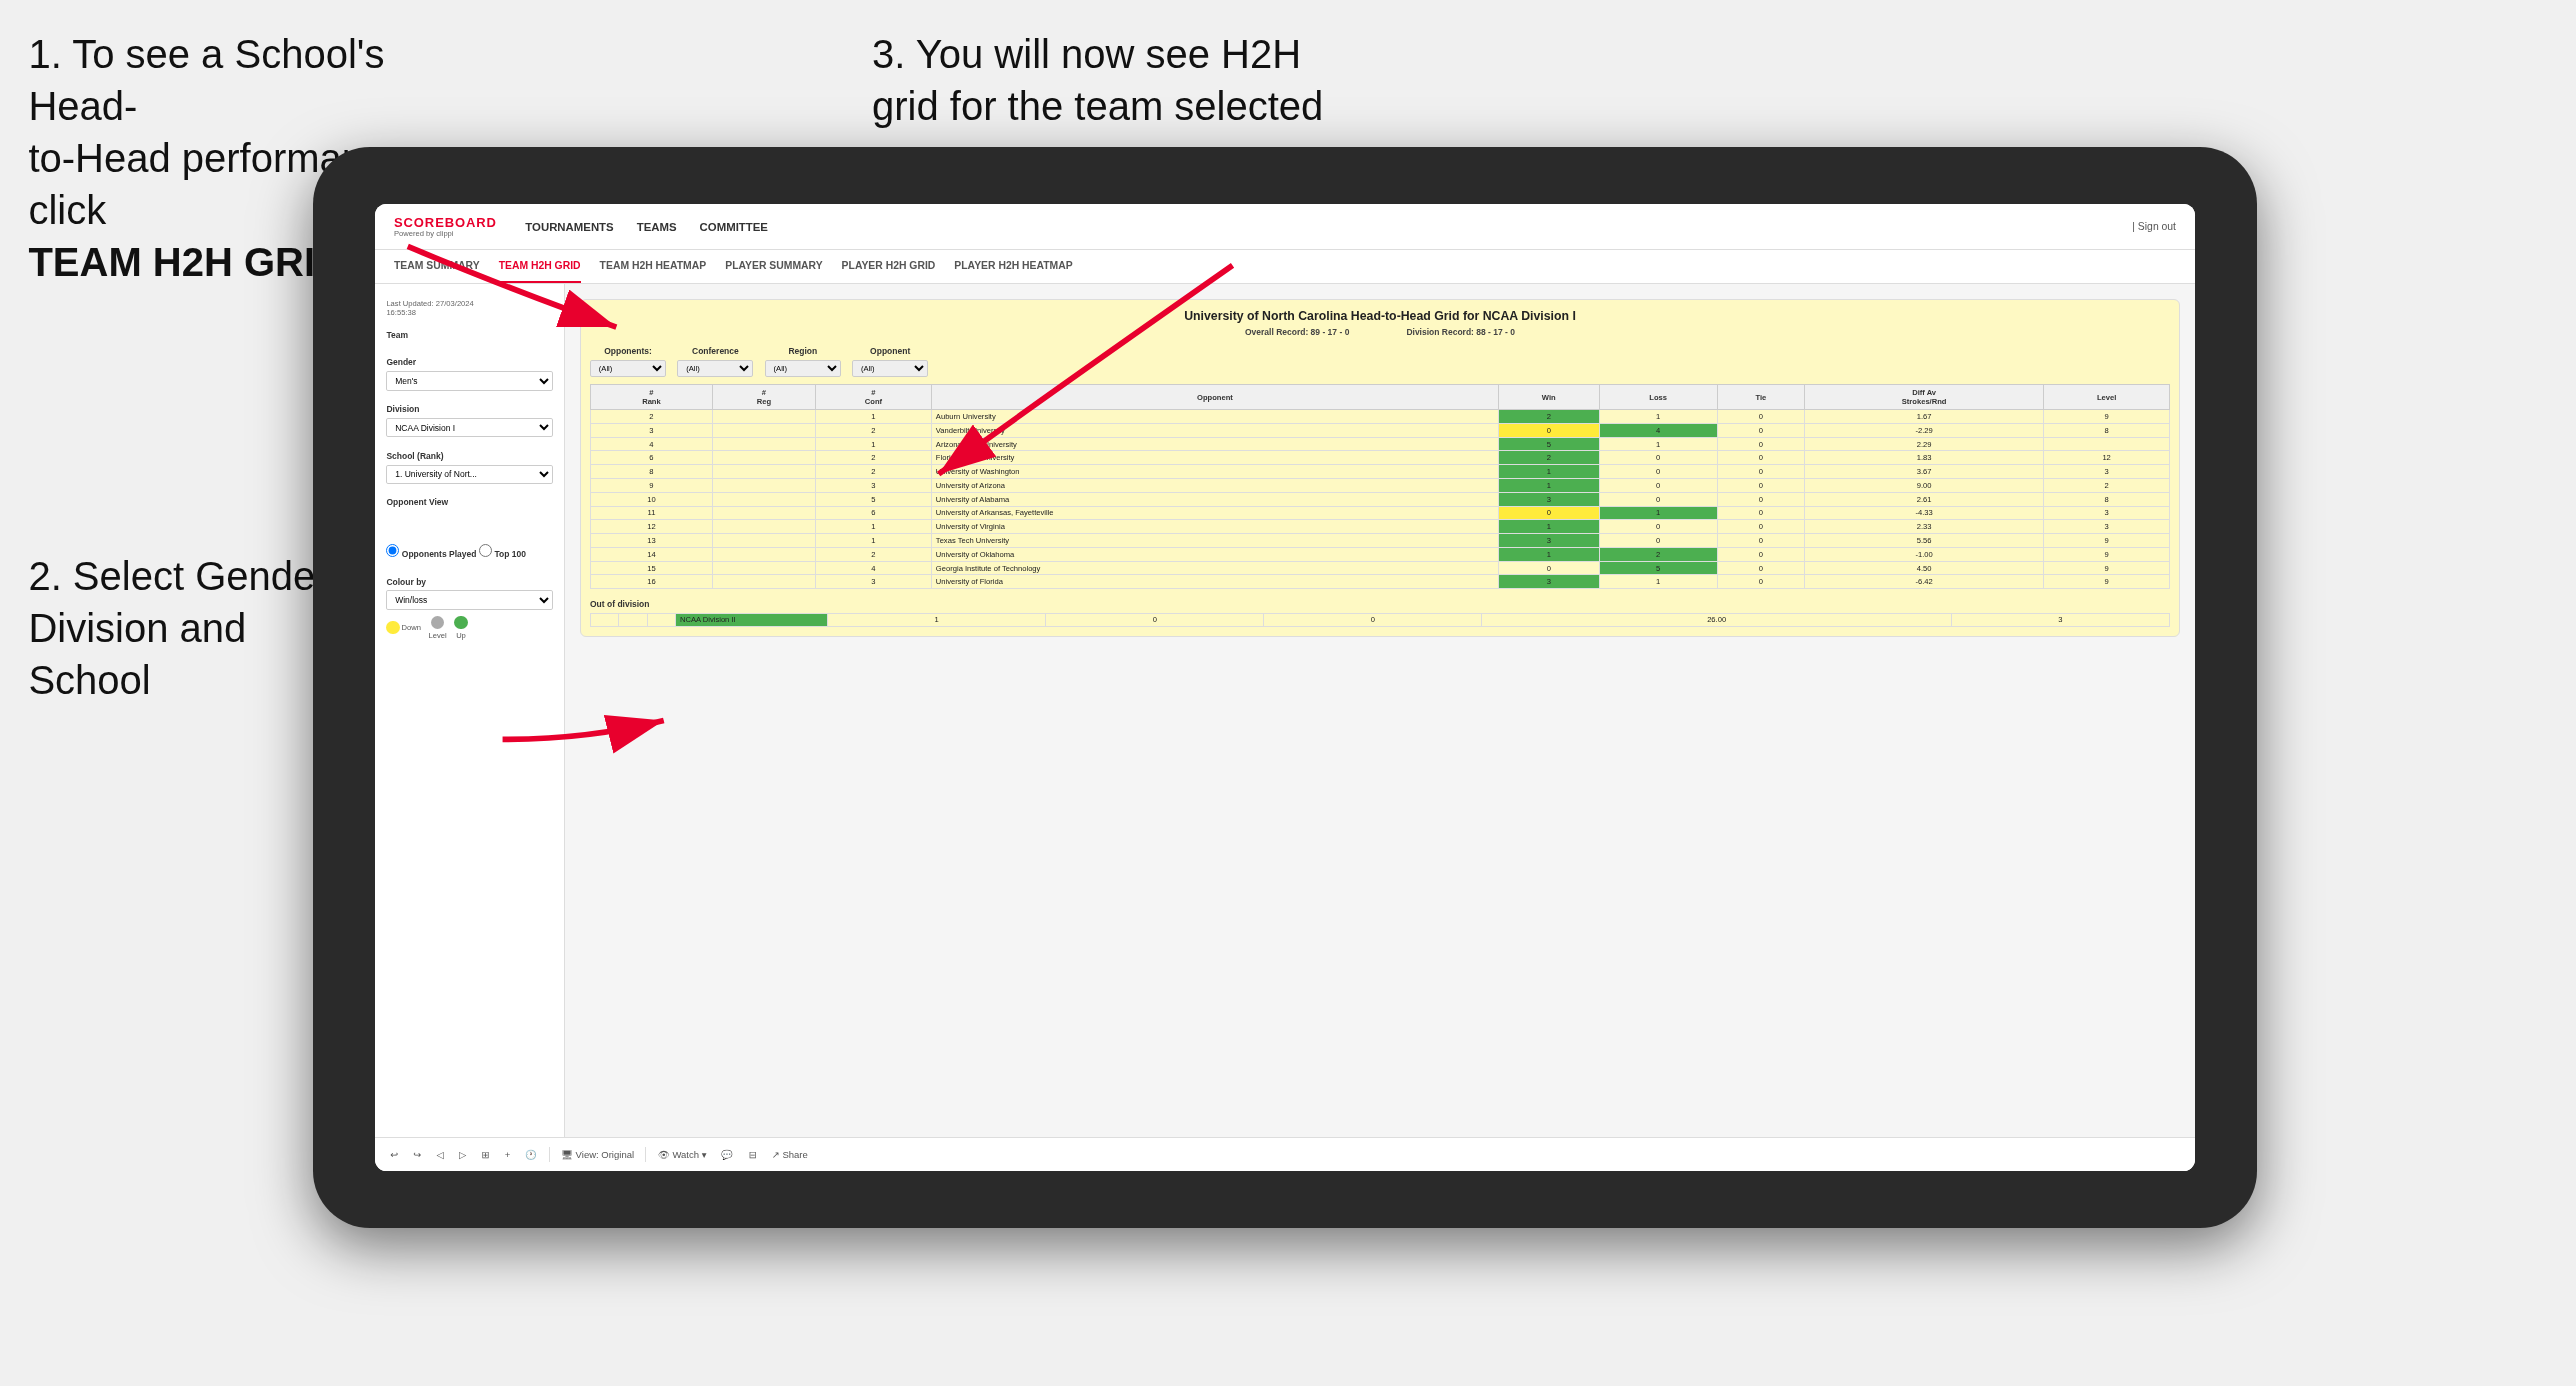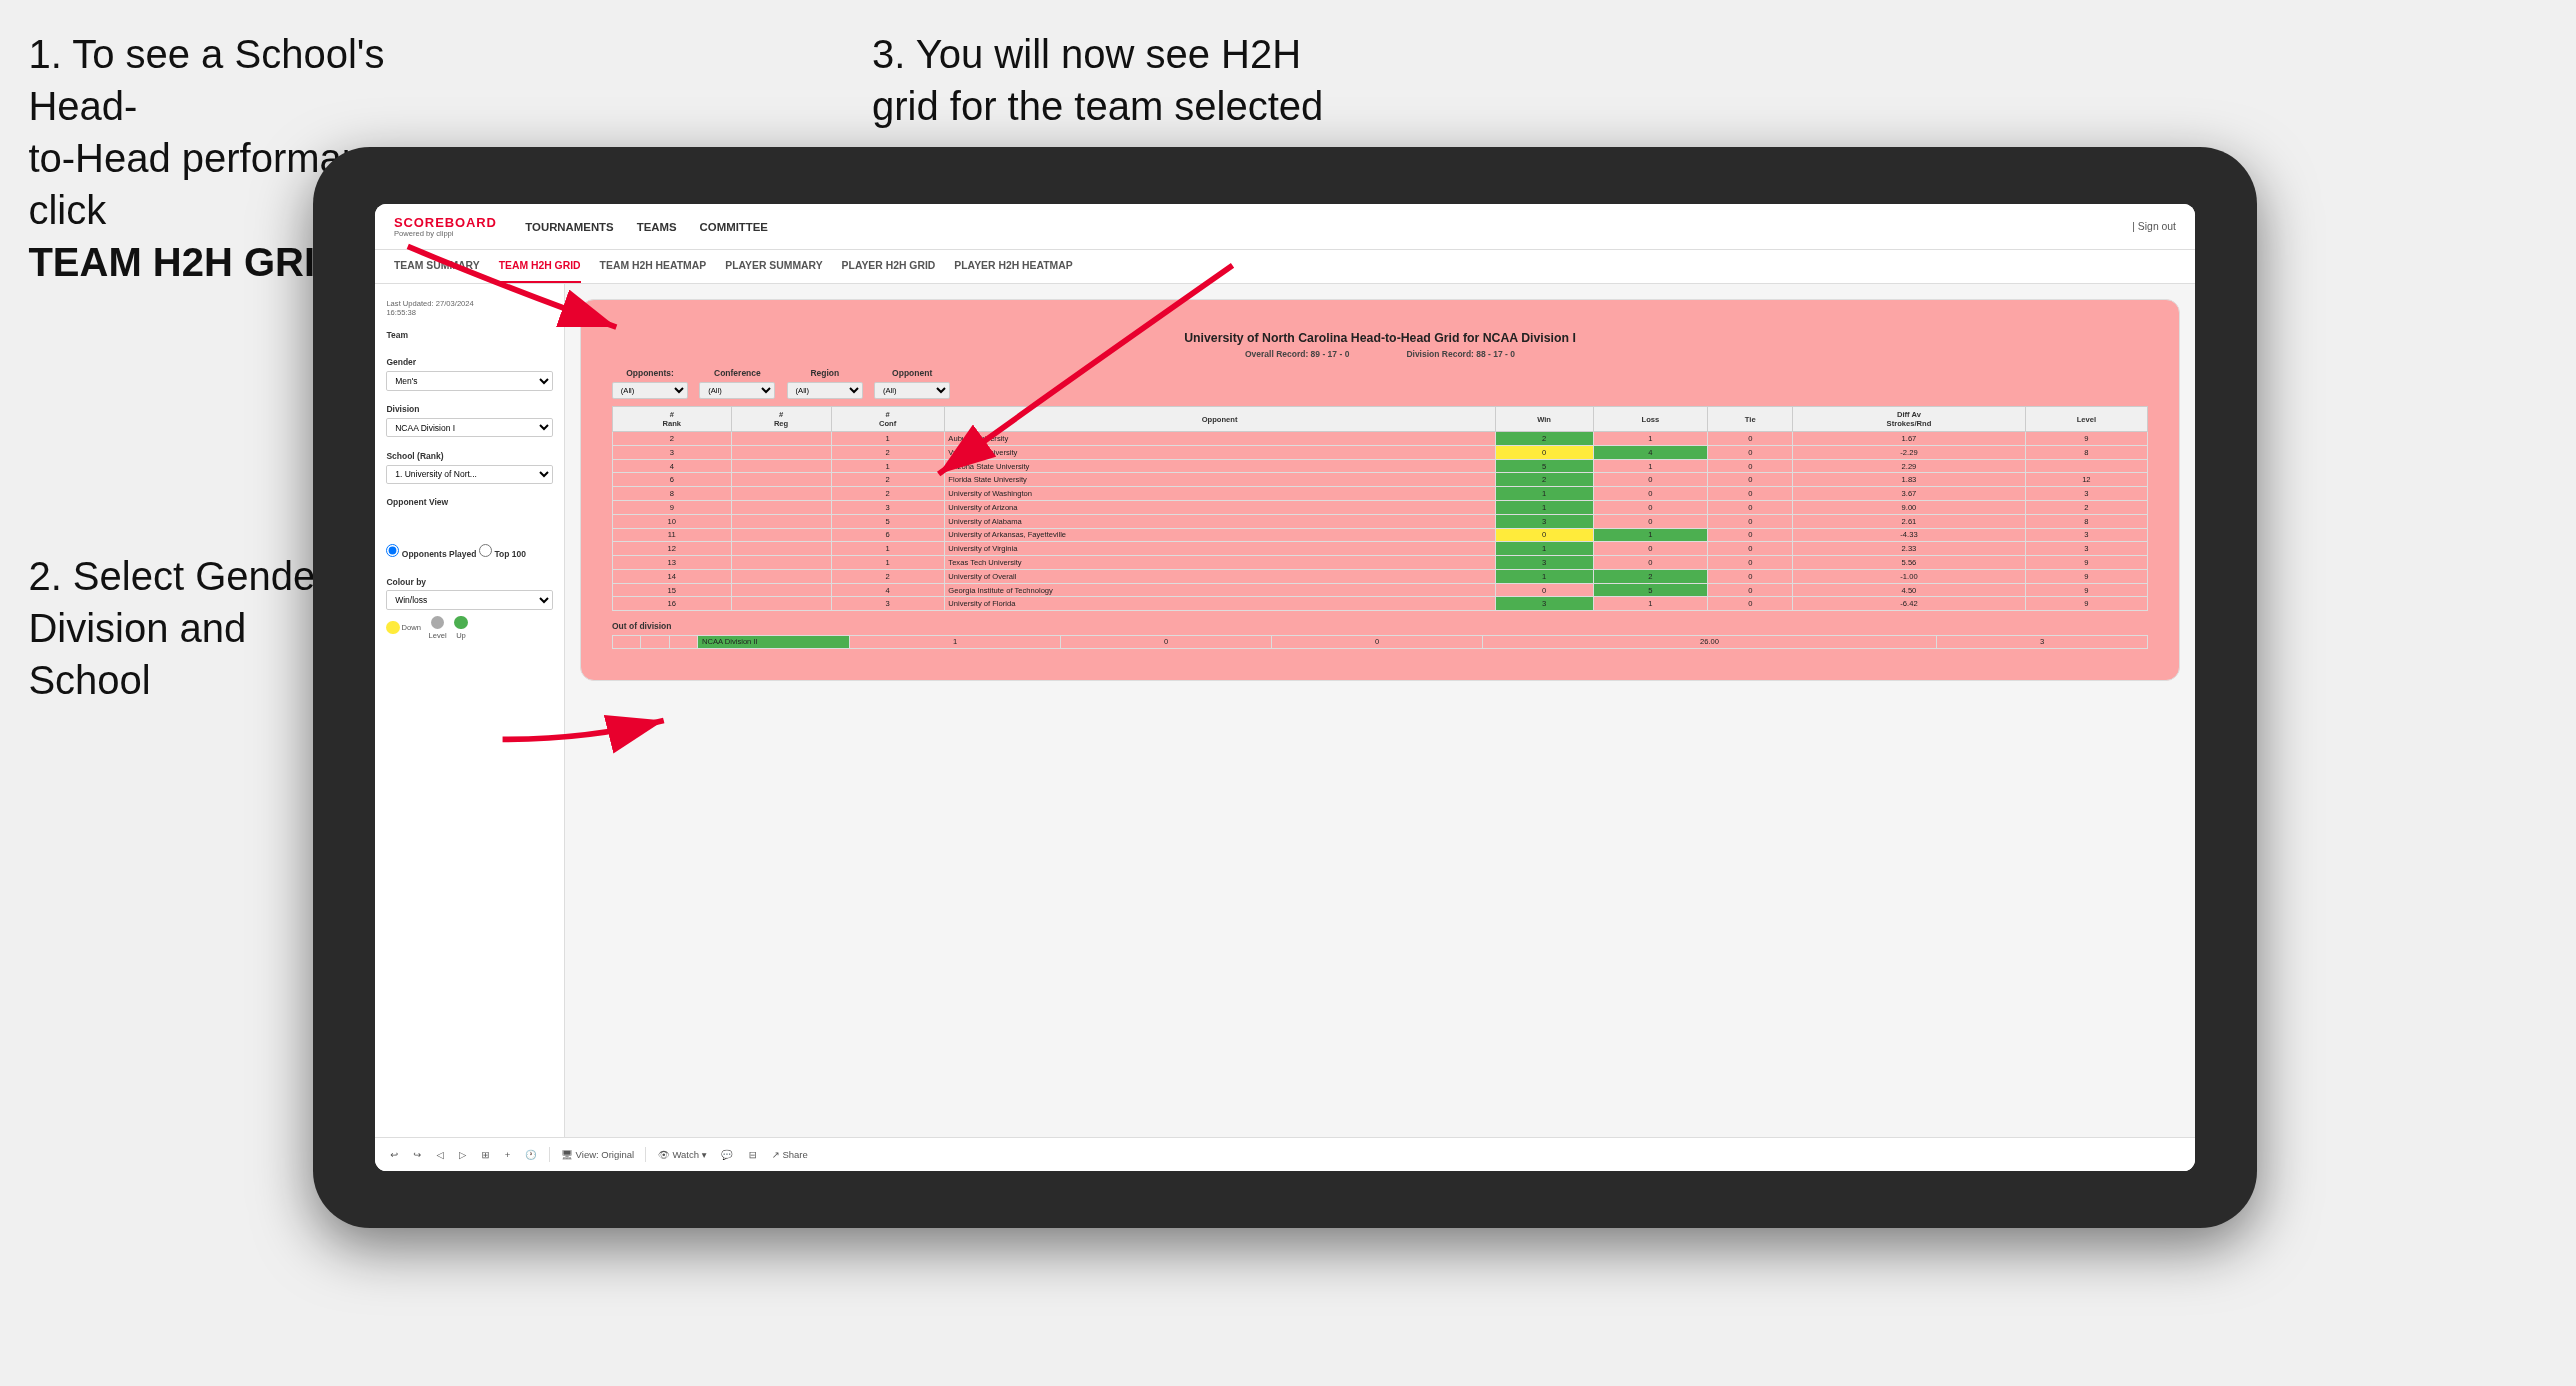--- a/index.html
+++ b/index.html
@@ -194,24 +194,24 @@
 
     
     .grid-area {
       flex: 1;
       padding: 15px;
       overflow: auto;
       background: #f5f5f5;
     }
 
     .grid-container {
-      background: #fca5a5;
+      background: #fef9c3;
       border: 0.9px solid #ddd;
-      border-radius: 14px;
-      padding: 31px;
+      border-radius: 6px;
+      padding: 9px;
     }
 
     .grid-title {
       font-size: 12.3px;
       font-weight: 700;
       color: #222;
       text-align: center;
       margin-bottom: 3.8px;
     }
 
@@ -581,21 +581,21 @@
       <td class="cell-green">3</td>
       <td class="">0</td>
       <td>0</td>
       <td>5.56</td>
       <td>9</td>
     </tr>
                 <tr>
       <td>14</td>
       <td></td>
       <td>2</td>
-      <td class="team-name">University of Overall</td>
+      <td class="team-name">University of Oklahoma</td>
       <td class="cell-green">1</td>
       <td class="cell-green">2</td>
       <td>0</td>
       <td>-1.00</td>
       <td>9</td>
     </tr>
                 <tr>
       <td>15</td>
       <td></td>
       <td>4</td>

